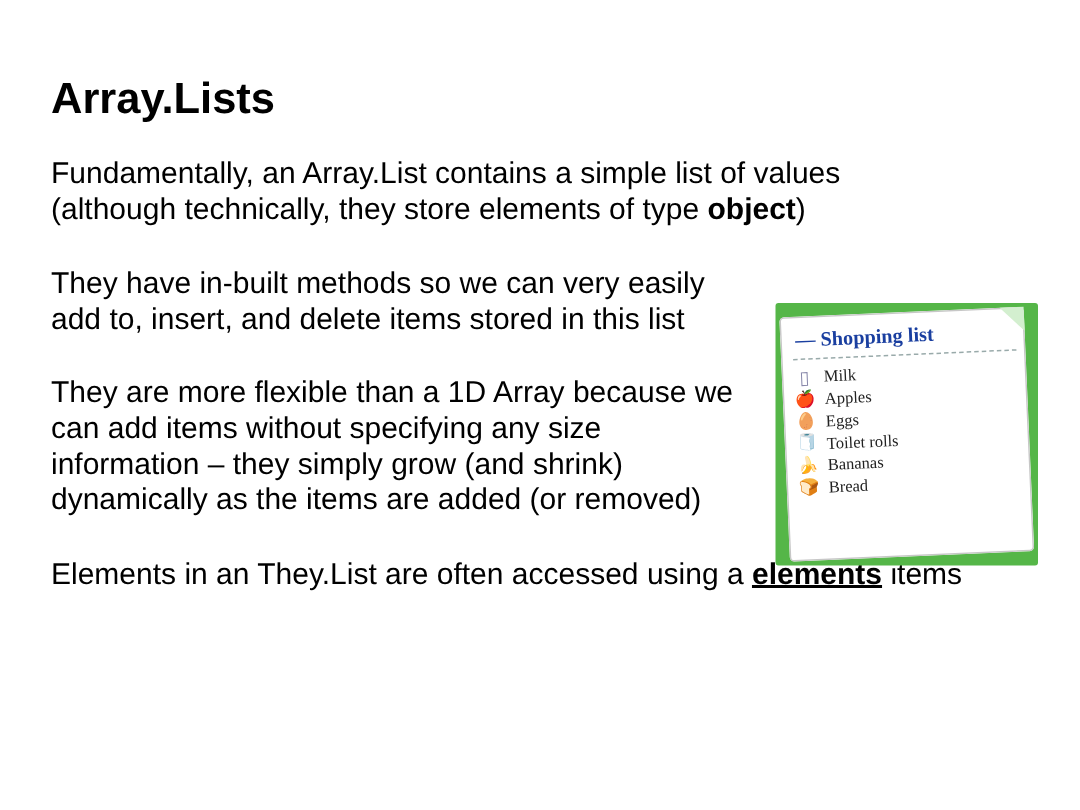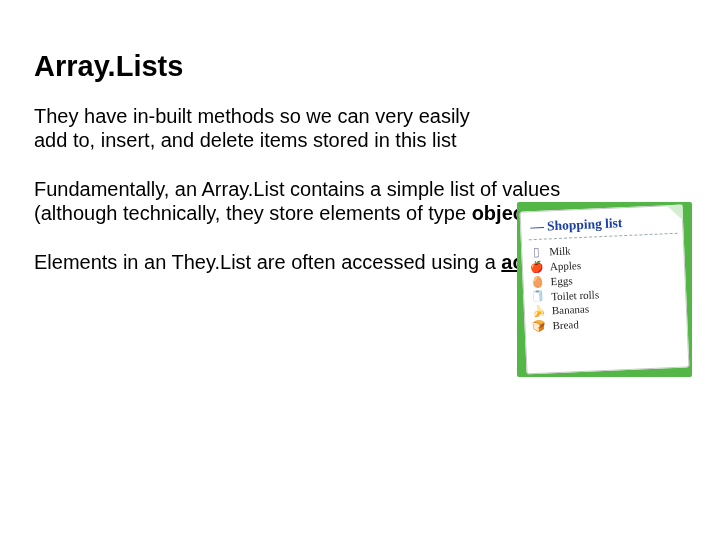--- a/index.html
+++ b/index.html
@@ -114,30 +114,31 @@
   .ico.banana::before  { content:"\1F34C"; }
   .ico.bread::before   { content:"\1F35E"; }
 </style>
 </head>
 <body>
 
 <div class="slide">
 
   <div class="title">Array.Lists</div>
 
-  <p class="para narrow">They have in-built methods so we can very easily add to, insert, and delete items stored in this list</p>
-
   <p class="para">
     <span>Fundamentally, an Array.List contains a simple list of values</span><br>
     <span> (although technically, they store elements of type </span><span class="bold">object</span><span>)</span>
   </p>
 
+  <p class="para narrow">They have in-built methods so we can very easily add to, insert, and delete items stored in this list</p>
+
+  <p class="para narrow">They are more flexible than a 1D Array because we can add items without specifying any size information – they simply grow (and shrink) dynamically as the items are added (or removed)</p>
 
   <p class="para">
-    <span>Elements in an They.List are often accessed using a </span><span class="bold underline">accessed</span><span>  items</span>
+    <span>Elements in an They.List are often accessed using a </span><span class="bold underline">elements</span><span>  items</span>
   </p>
 
   <div class="shopping">
     <div class="paper">
       <div class="list-title">
         <span class="dash">— </span><span>Shopping list</span>
       </div>
       <hr class="divider">
       <ul class="items">
         <li>

